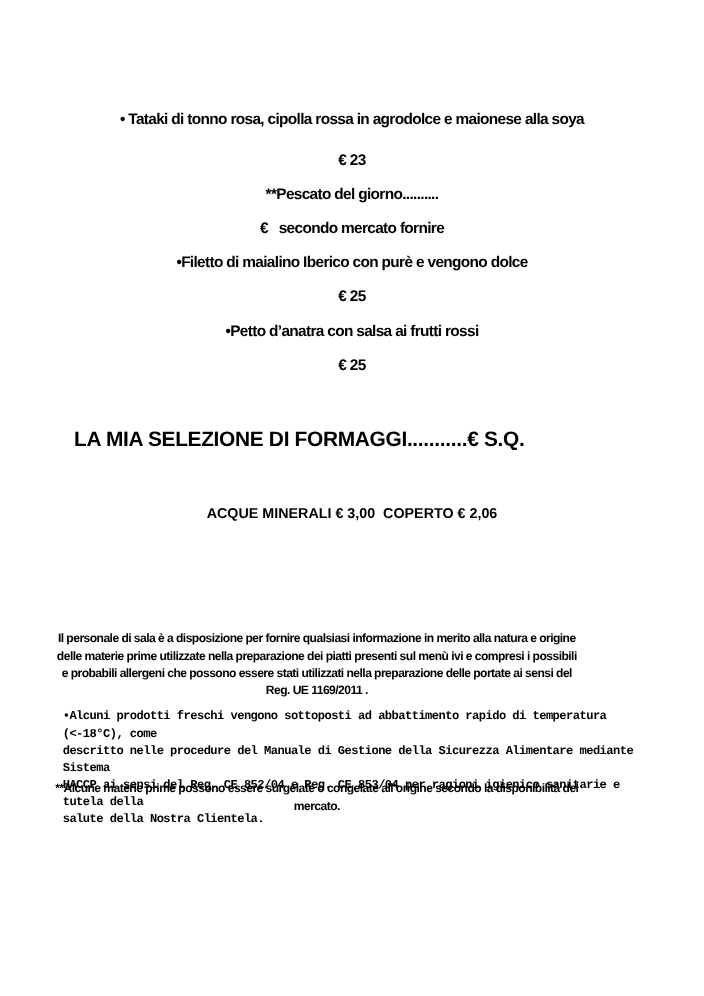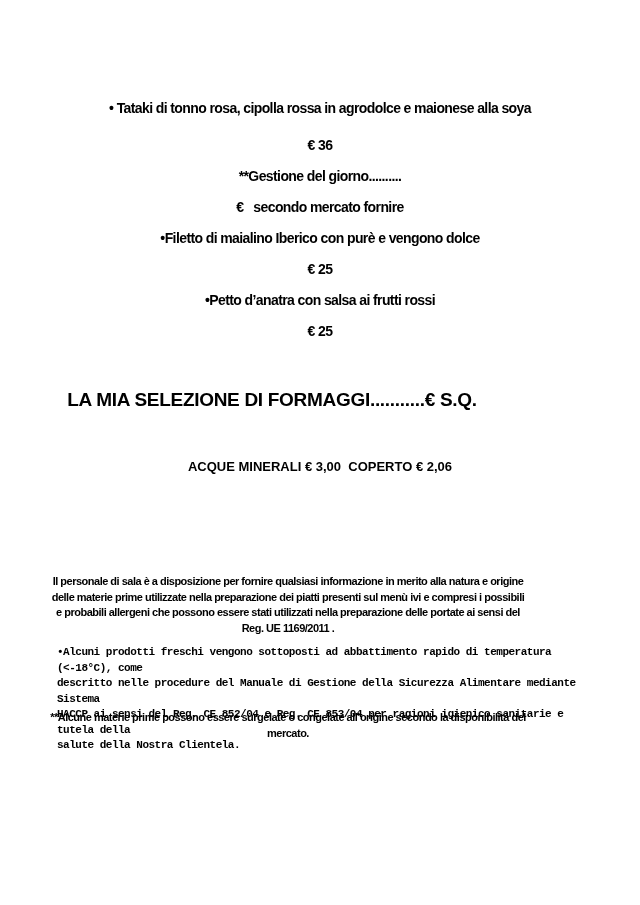--- a/index.html
+++ b/index.html
@@ -87,22 +87,22 @@
     top: 710px;
   }
 </style>
 </head>
 <body>
 
 <div class="page">
 
   <section class="menu-items">
     <div class="menu-line first">• Tataki di tonno rosa, cipolla rossa in agrodolce e maionese alla soya</div>
-    <div class="menu-line">€ 36</div>
-    <div class="menu-line">**Gestione del giorno..........</div>
+    <div class="menu-line">€ 23</div>
+    <div class="menu-line">**Pescato del giorno..........</div>
     <div class="menu-line">€   secondo mercato fornire</div>
     <div class="menu-line">•Filetto di maialino Iberico con purè e vengono dolce</div>
     <div class="menu-line">€ 25</div>
     <div class="menu-line">•Petto d’anatra con salsa ai frutti rossi</div>
     <div class="menu-line">€ 25</div>
   </section>
 
   <h1 class="cheese-heading">LA MIA SELEZIONE DI FORMAGGI...........€ S.Q.</h1>
 
   <div class="service-line">ACQUE MINERALI € 3,00  COPERTO € 2,06</div>

